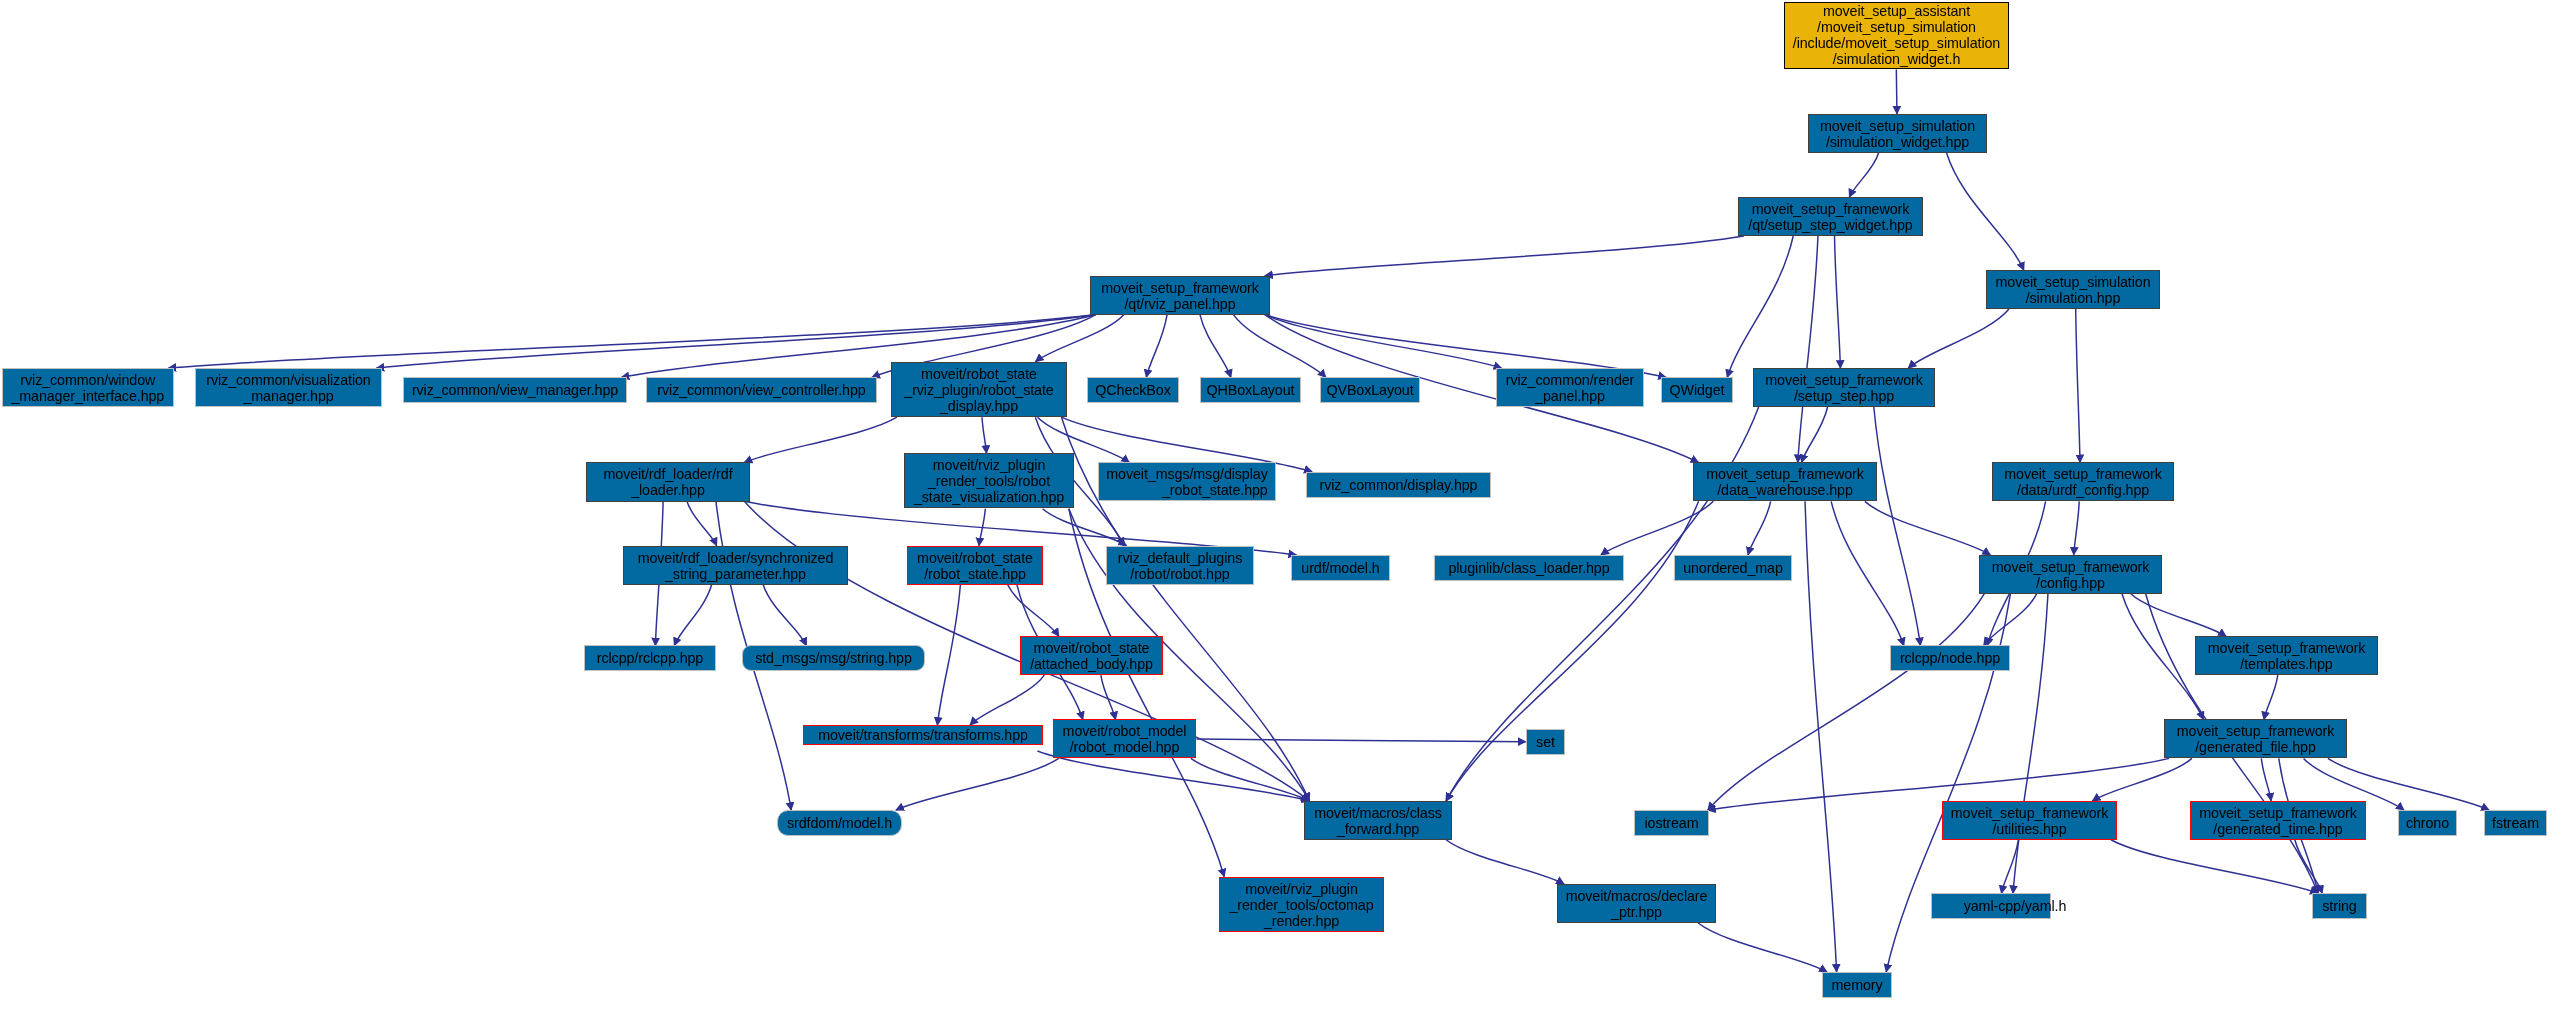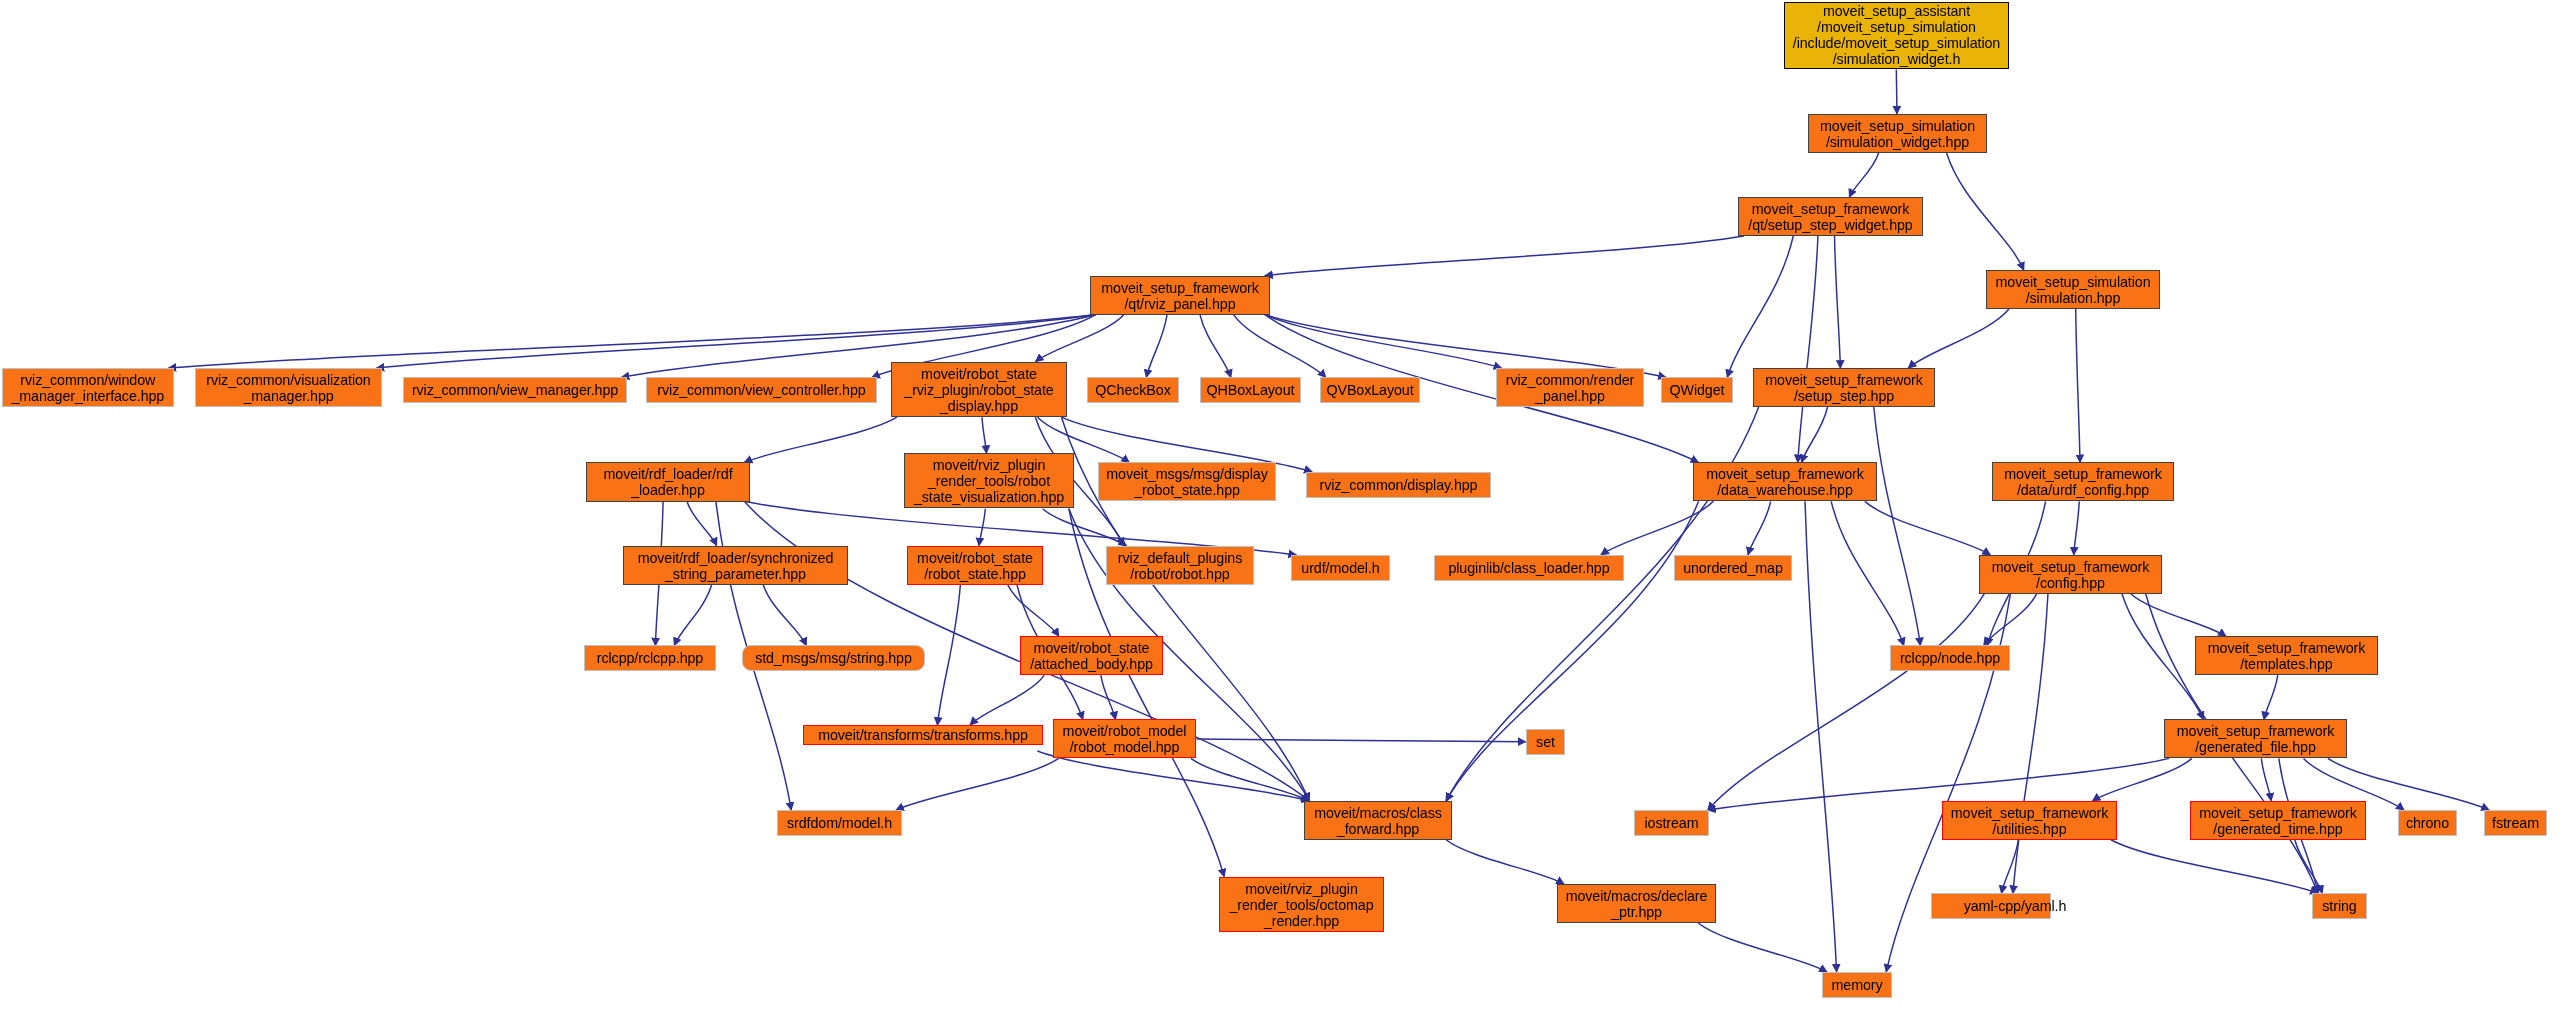--- a/index.html
+++ b/index.html
@@ -24,21 +24,21 @@
     height: 1011px;
     pointer-events: none;
   }
   .node {
     position: absolute;
     box-sizing: border-box;
     display: flex;
     align-items: center;
     justify-content: center;
     text-align: center;
-    background: #f97316;
+    background: #0369a1;
     border: 0.9px solid #c0c0c0;
     color: #000000;
     font-size: 14.3px;
     line-height: 1.12;
     letter-spacing: -0.1px;
     white-space: pre;
     z-index: 5;
   }
   .node.strong {
     border: 1.8px solid #404040;
@@ -168,21 +168,21 @@
       <div class="node " style="left: 1496px; top: 368px; width: 148px; height: 39px;">rviz_common/render
 _panel.hpp</div>
       <div class="node " style="left: 1661px; top: 377px; width: 72px; height: 26px;">QWidget</div>
       <div class="node strong" style="left: 1753px; top: 368px; width: 182px; height: 39px;">moveit_setup_framework
 /setup_step.hpp</div>
       <div class="node strong" style="left: 586px; top: 462px; width: 164px; height: 40px;">moveit/rdf_loader/rdf
 _loader.hpp</div>
       <div class="node strong" style="left: 904px; top: 453px; width: 170px; height: 55px;">moveit/rviz_plugin
 _render_tools/robot
 _state_visualization.hpp</div>
-      <div class="node " style="left: 1098px; top: 462px; width: 178px; height: 39px;">moveit_msgs/msg/display
+      <div class="node " style="left: 1098px; top: 462px; width: 178px; height: 39px; text-align: right;">moveit_msgs/msg/display
 _robot_state.hpp</div>
       <div class="node " style="left: 1306px; top: 472px; width: 185px; height: 26px;">rviz_common/display.hpp</div>
       <div class="node strong" style="left: 1693px; top: 462px; width: 184px; height: 39px;">moveit_setup_framework
 /data_warehouse.hpp</div>
       <div class="node strong" style="left: 1992px; top: 462px; width: 182px; height: 39px;">moveit_setup_framework
 /data/urdf_config.hpp</div>
       <div class="node strong" style="left: 623px; top: 546px; width: 225px; height: 39px;">moveit/rdf_loader/synchronized
 _string_parameter.hpp</div>
       <div class="node red" style="left: 907px; top: 546px; width: 136px; height: 39px;">moveit/robot_state
 /robot_state.hpp</div>
@@ -199,21 +199,21 @@
 /attached_body.hpp</div>
       <div class="node " style="left: 1890px; top: 645px; width: 120px; height: 26px;">rclcpp/node.hpp</div>
       <div class="node strong" style="left: 2195px; top: 636px; width: 183px; height: 39px;">moveit_setup_framework
 /templates.hpp</div>
       <div class="node red" style="left: 803px; top: 725px; width: 240px; height: 20px;">moveit/transforms/transforms.hpp</div>
       <div class="node red" style="left: 1053px; top: 719px; width: 143px; height: 39px;">moveit/robot_model
 /robot_model.hpp</div>
       <div class="node " style="left: 1526px; top: 729px; width: 39px; height: 26px;">set</div>
       <div class="node strong" style="left: 2164px; top: 719px; width: 183px; height: 39px;">moveit_setup_framework
 /generated_file.hpp</div>
-      <div class="node " style="left: 777px; top: 810px; width: 125px; height: 26px;">srdfdom/model.h</div>
+      <div class="node " style="left: 777px; top: 810px; width: 125px; height: 26px; border-radius: 11px;">srdfdom/model.h</div>
       <div class="node strong" style="left: 1304px; top: 801px; width: 148px; height: 39px;">moveit/macros/class
 _forward.hpp</div>
       <div class="node " style="left: 1634px; top: 810px; width: 75px; height: 26px;">iostream</div>
       <div class="node red" style="left: 1942px; top: 801px; width: 175px; height: 39px;">moveit_setup_framework
 /utilities.hpp</div>
       <div class="node red" style="left: 2190px; top: 801px; width: 176px; height: 39px;">moveit_setup_framework
 /generated_time.hpp</div>
       <div class="node " style="left: 2398px; top: 810px; width: 59px; height: 26px;">chrono</div>
       <div class="node " style="left: 2484px; top: 810px; width: 63px; height: 26px;">fstream</div>
       <div class="node red" style="left: 1219px; top: 877px; width: 165px; height: 55px;">moveit/rviz_plugin

